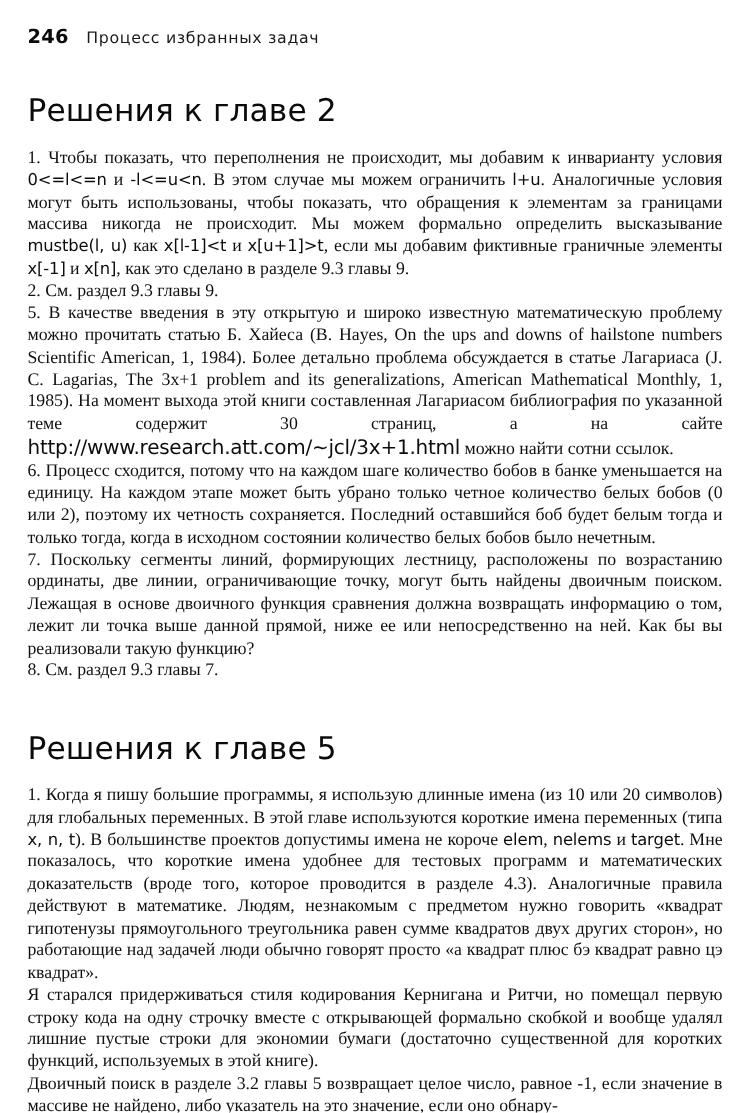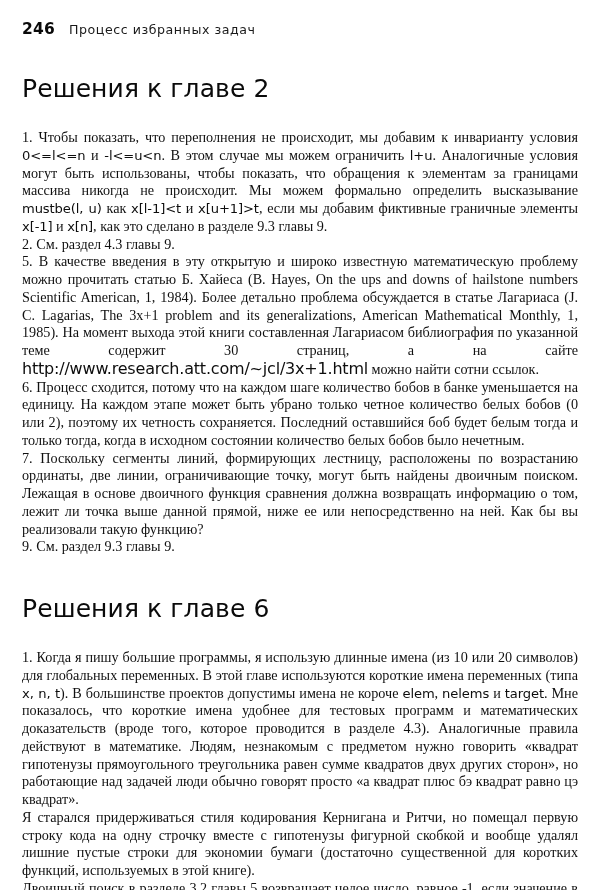--- a/index.html
+++ b/index.html
@@ -54,21 +54,21 @@
     letter-spacing: 0.1px;
     color: #0a0a0a;
     margin: 0;
     padding: 0;
     line-height: 1;
   }
   .heading-1-wrap { margin-top: 32px; margin-bottom: 0; }
   .heading-2-wrap { margin-top: 40px; margin-bottom: 0; }
 
   
-  .body-block { margin-top: 28px; }
+  .body-block { margin-top: 17px; }
   p.para {
     margin: 0;
     font-size: 14.2px;
     line-height: 17.75px;
     text-align: justify;
     text-justify: inter-word;
     hyphens: manual;
     color: #101010;
   }
   p.para + p.para { margin-top: 0px; }
@@ -97,29 +97,29 @@
   <div class="running-head">
     <span class="folio">246</span>
     <span class="running-title">Процесс избранных задач</span>
   </div>
 
   <div class="heading-1-wrap">
     <h2 class="chapter-heading">Решения к главе 2</h2>
   </div>
   <div class="body-block" id="section-1-body">
       <p class="para"><span>1. Чтобы показать, что переполнения не происходит, мы добавим к инварианту условия </span><span class="code">0&lt;=l&lt;=n</span><span> и </span><span class="code">-l&lt;=u&lt;n</span><span>. В этом случае мы можем ограничить </span><span class="code">l+u</span><span>. Аналогичные условия могут быть использованы, чтобы показать, что обращения к элементам за границами массива никогда не происходит. Мы можем формально определить высказывание </span><span class="code">mustbe(l, u)</span><span> как </span><span class="code">x[l-1]&lt;t</span><span> и </span><span class="code">x[u+1]&gt;t</span><span>, если мы добавим фиктивные граничные элементы </span><span class="code">x[-1]</span><span> и </span><span class="code">x[n]</span><span>, как это сделано в разделе 9.3 главы 9.</span></p>
-      <p class="para"><span>2. См. раздел 4.3 главы 9.</span></p>
+      <p class="para"><span>2. См. раздел 9.3 главы 9.</span></p>
       <p class="para"><span>5. В качестве введения в эту открытую и широко известную математическую проблему можно прочитать статью Б. Хайеса (B. Hayes, On the ups and downs of hailstone numbers Scientific American, 1, 1984). Более детально проблема обсуждается в статье Лагариаса (J. C. Lagarias, The 3x+1 problem and its generalizations, American Mathematical Monthly, 1, 1985). На момент выхода этой книги составленная Лагариасом библиография по указанной теме содержит 30 страниц, а на сайте </span><span class="url">http://www.research.att.com/~jcl/3x+1.html</span><span> можно найти сотни ссылок.</span></p>
       <p class="para"><span>6. Процесс сходится, потому что на каждом шаге количество бобов в банке уменьшается на единицу. На каждом этапе может быть убрано только четное количество белых бобов (0 или 2), поэтому их четность сохраняется. Последний оставшийся боб будет белым тогда и только тогда, когда в исходном состоянии количество белых бобов было нечетным.</span></p>
       <p class="para"><span>7. Поскольку сегменты линий, формирующих лестницу, расположены по возрастанию ординаты, две линии, ограничивающие точку, могут быть найдены двоичным поиском. Лежащая в основе двоичного функция сравнения должна возвращать информацию о том, лежит ли точка выше данной прямой, ниже ее или непосредственно на ней. Как бы вы реализовали такую функцию?</span></p>
-      <p class="para"><span>9. См. раздел 9.3 главы 9.</span></p>
+      <p class="para"><span>8. См. раздел 9.3 главы 7.</span></p>
     </div>
 
   <div class="heading-2-wrap">
-    <h2 class="chapter-heading">Решения к главе 6</h2>
+    <h2 class="chapter-heading">Решения к главе 5</h2>
   </div>
   <div class="body-block" id="section-2-body">
       <p class="para"><span>1. Когда я пишу большие программы, я использую длинные имена (из 10 или 20 символов) для глобальных переменных. В этой главе используются короткие имена переменных (типа </span><span class="code">x, n, t</span><span>). В большинстве проектов допустимы имена не короче </span><span class="code">elem</span><span>, </span><span class="code">nelems</span><span> и </span><span class="code">target</span><span>. Мне показалось, что короткие имена удобнее для тестовых программ и математических доказательств (вроде того, которое проводится в разделе 4.3). Аналогичные правила действуют в математике. Людям, незнакомым с предметом нужно говорить «квадрат гипотенузы прямоугольного треугольника равен сумме квадратов двух других сторон», но работающие над задачей люди обычно говорят просто «а квадрат плюс бэ квадрат равно цэ квадрат».</span></p>
-      <p class="para"><span>Я старался придерживаться стиля кодирования Кернигана и Ритчи, но помещал первую строку кода на одну строчку вместе с гипотенузы фигурной скобкой и вообще удалял лишние пустые строки для экономии бумаги (достаточно существенной для коротких функций, используемых в этой книге).</span></p>
+      <p class="para"><span>Я старался придерживаться стиля кодирования Кернигана и Ритчи, но помещал первую строку кода на одну строчку вместе с открывающей формально скобкой и вообще удалял лишние пустые строки для экономии бумаги (достаточно существенной для коротких функций, используемых в этой книге).</span></p>
       <p class="para"><span>Двоичный поиск в разделе 3.2 главы 5 возвращает целое число, равное -1, если значение в массиве не найдено, либо указатель на это значение, если оно обнару-</span></p>
     </div>
 
 </div>
 
 </body></html>

